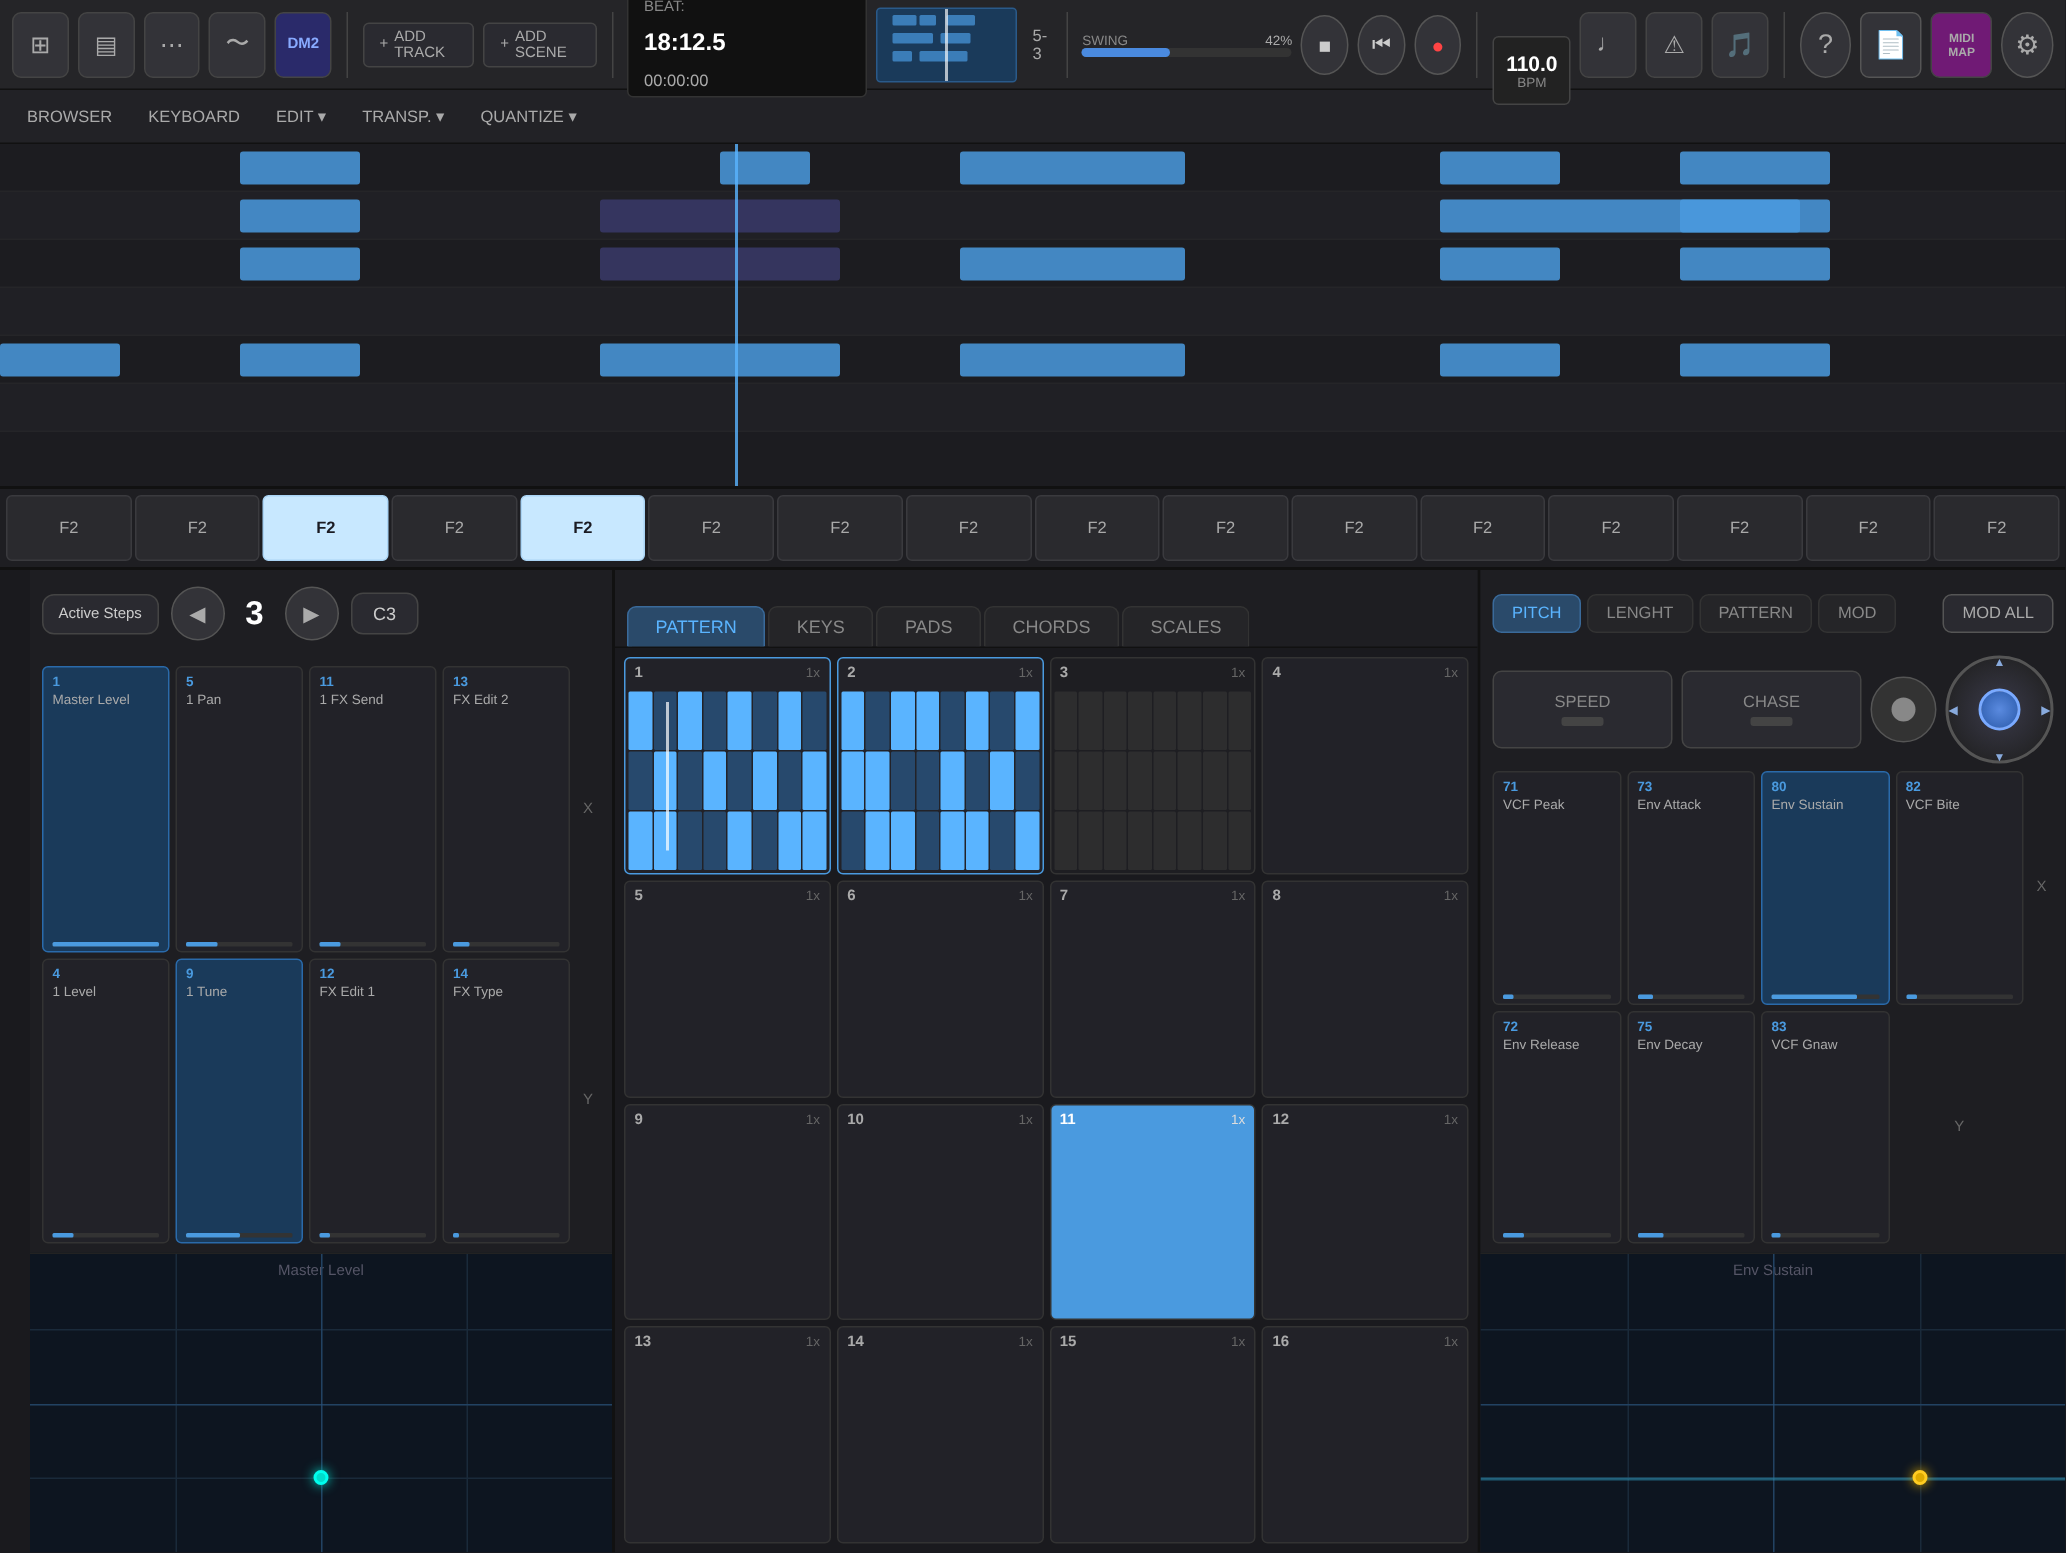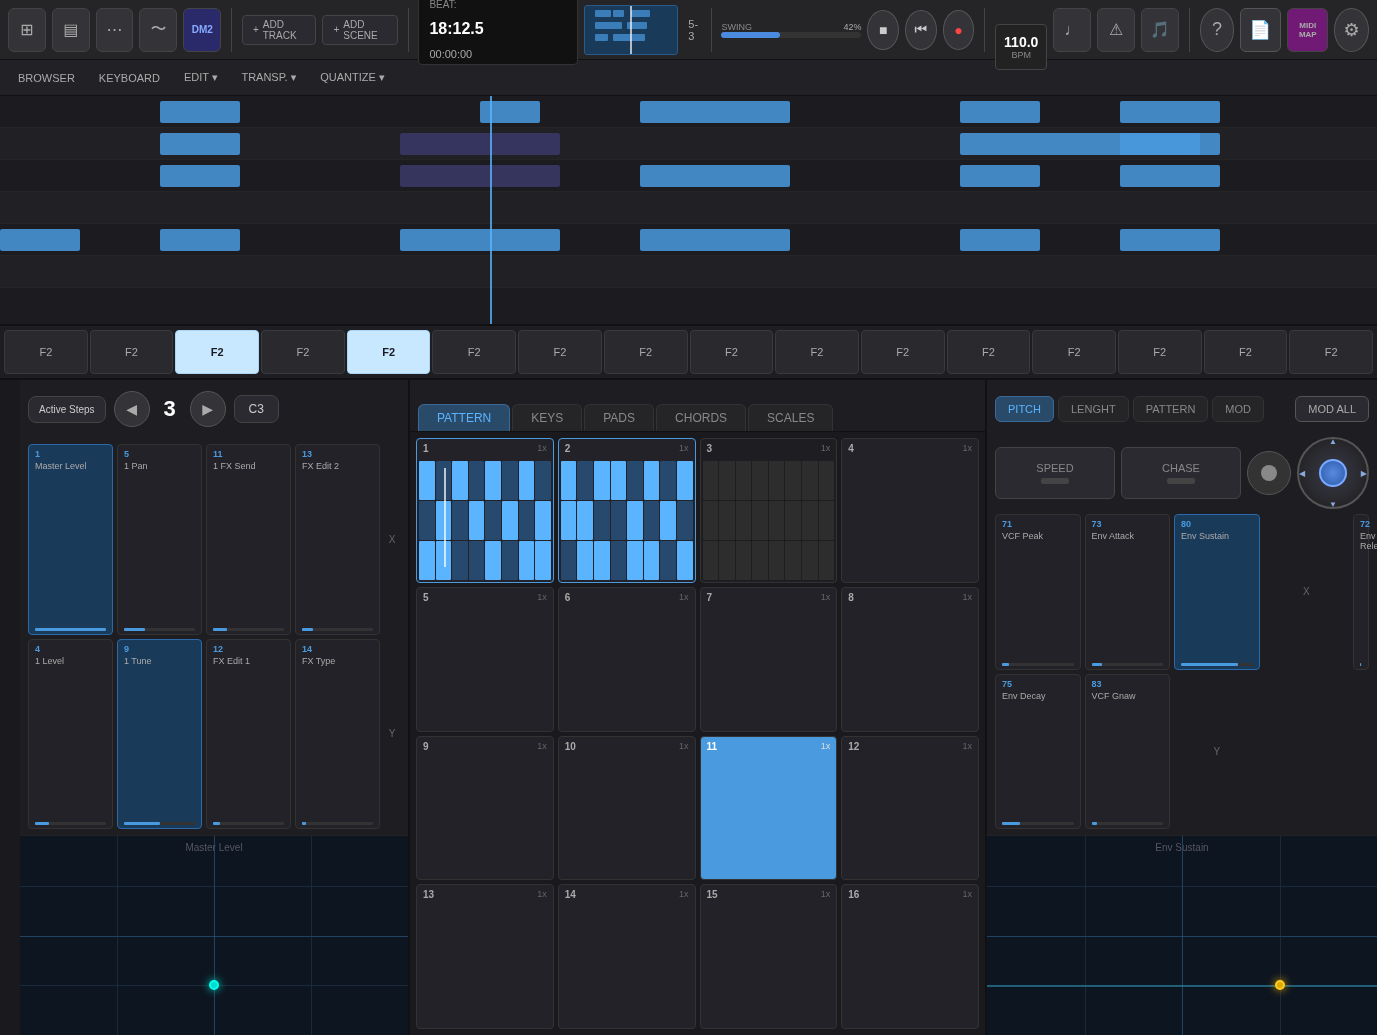--- a/index.html
+++ b/index.html
@@ -1075,20 +1075,27 @@
           <div class="mod-cell-bar-fill" style="width:15%;"></div>
         </div>
       </div>
       <div class="mod-cell active">
         <div class="mod-cell-num">80</div>
         <div class="mod-cell-name">Env Sustain</div>
         <div class="mod-cell-bar">
           <div class="mod-cell-bar-fill" style="width:80%;"></div>
         </div>
       </div>
+      <div class="mod-cell">
+        <div class="mod-cell-num">82</div>
+        <div class="mod-cell-name">VCF Bite</div>
+        <div class="mod-cell-bar">
+          <div class="mod-cell-bar-fill" style="width:10%;"></div>
+        </div>
+      </div>
       <div class="mod-xy-label">X</div>
 
       <div class="mod-cell">
         <div class="mod-cell-num">72</div>
         <div class="mod-cell-name">Env Release</div>
         <div class="mod-cell-bar">
           <div class="mod-cell-bar-fill" style="width:20%;"></div>
         </div>
       </div>
       <div class="mod-cell">

